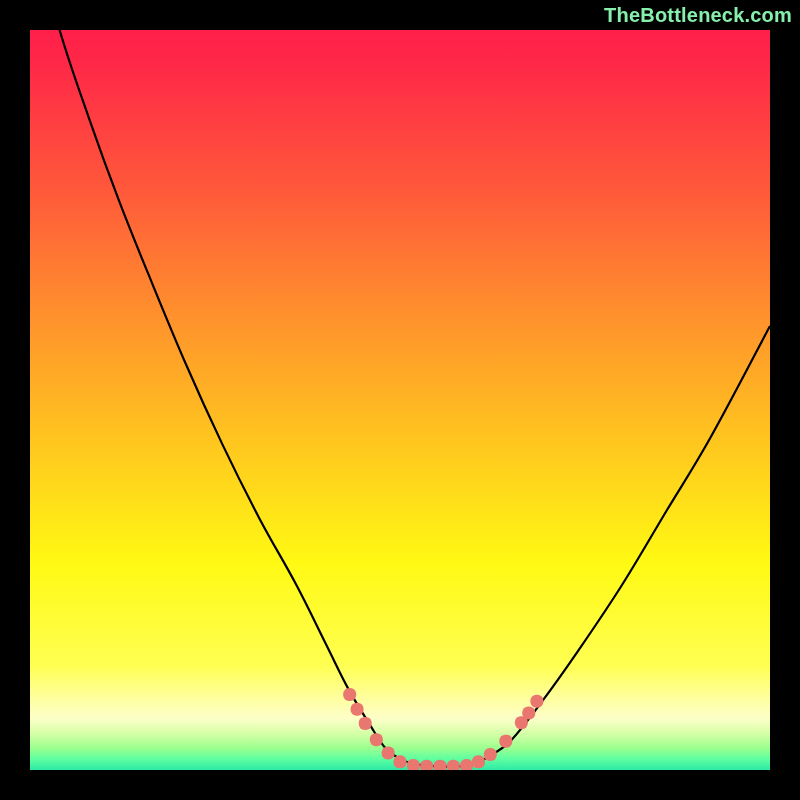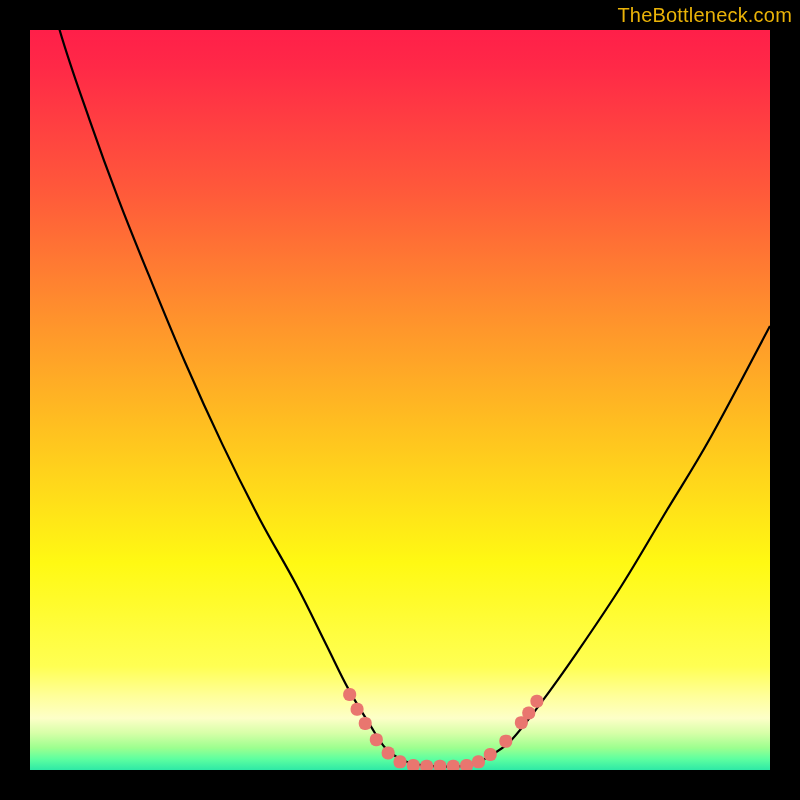--- a/index.html
+++ b/index.html
@@ -42,23 +42,23 @@
       #d7ffa8 95%,
       #9dff8f 97%,
       #5effa0 98.5%,
       #2ee9a6 100%
     );
   }
   .watermark {
     position: absolute;
     top: 4px;
     right: 8px;
-    color: #eab308;
+    color: #86efac;
     font-size: 20px;
-    font-weight: 400;
+    font-weight: 700;
     letter-spacing: 0.2px;
     user-select: none;
   }
   svg.curve {
     position: absolute;
     inset: 0;
     width: 100%;
     height: 100%;
   }
   .curve-path {

